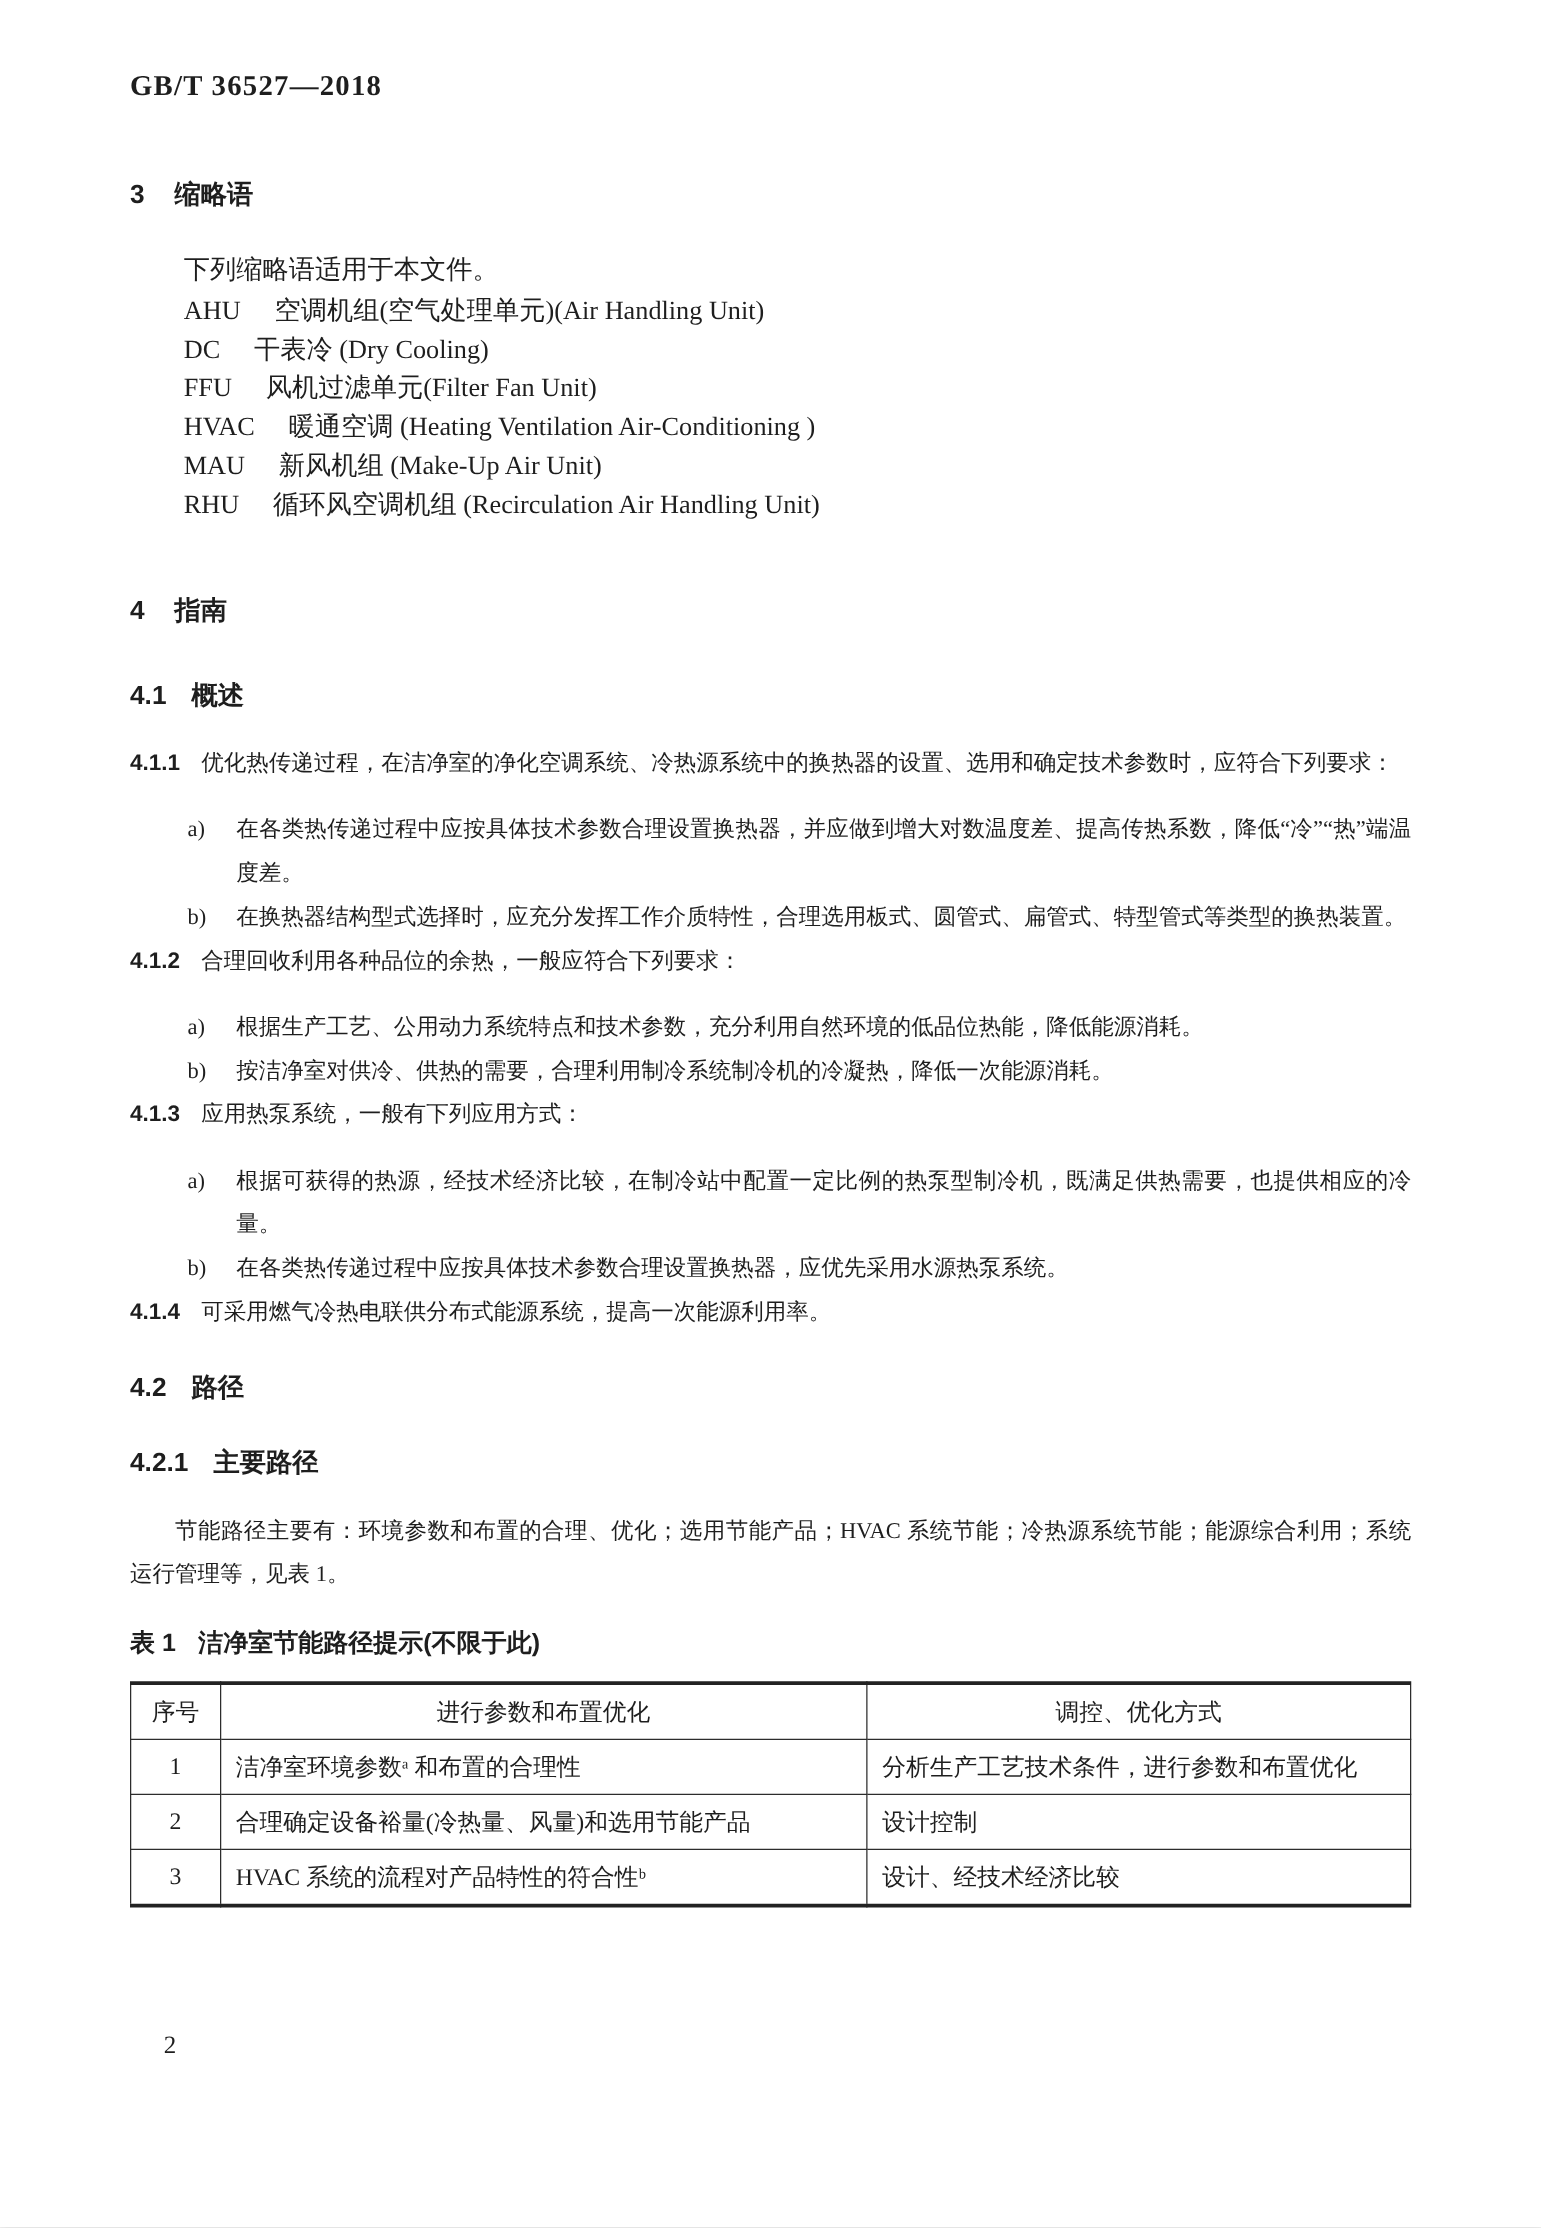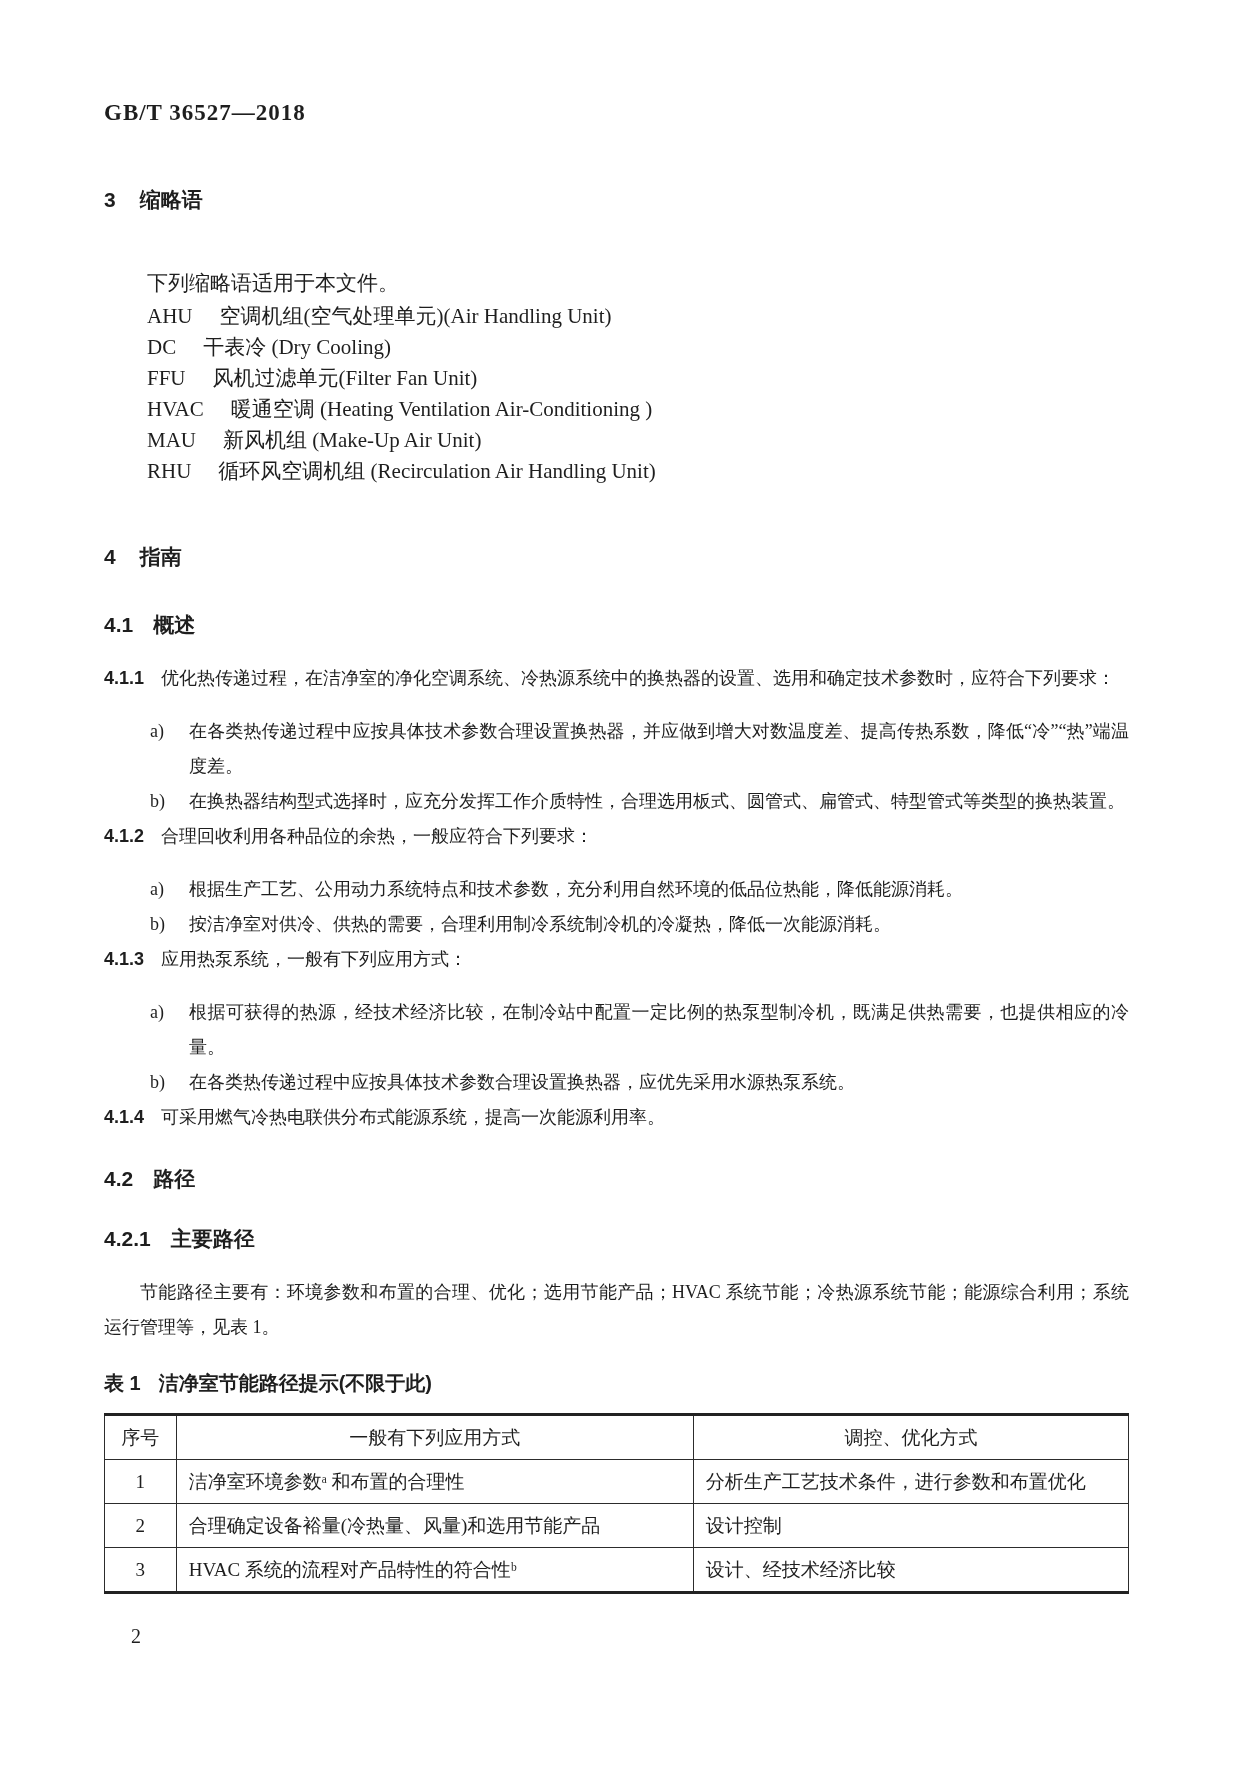--- a/index.html
+++ b/index.html
@@ -6,37 +6,37 @@
   .page {
     position:relative;
     width:1233px; height:1782px;
     margin:0 auto;
     background:#ffffff;
     color:#1e1e1e;
     font-family:"Liberation Serif","DejaVu Serif",serif;
     overflow:hidden;
     box-shadow:0 0 6px rgba(0,0,0,.25);
   }
-  .content { padding:100px 104px 0 104px; }
+  .content { padding:56px 104px 0 104px; }
 
   .std-number {
     font-size:23px; font-weight:bold; letter-spacing:1px;
     line-height:26px;
   }
 
   
   .h-lvl1, .h-lvl2, .h-lvl3 {
     font-family:"Liberation Sans","DejaVu Sans",sans-serif;
     font-weight:bold; font-size:21px; line-height:28px;
   }
   .h-num { margin-right:24px; }
   .h-num.wide { margin-right:20px; }
 
   #sec3-heading { margin-top:60px; }
-  .abbr-intro { margin-top:54px; font-size:21px; line-height:31px; padding-left:43px; }
+  .abbr-intro { margin-top:30px; font-size:21px; line-height:31px; padding-left:43px; }
   .abbr-list { margin-top:2px; }
   .abbr-item { font-size:21px; line-height:31px; padding-left:43px; }
   .abbr-code { margin-right:27px; }
 
   #sec4-heading { margin-top:56px; }
   #sec41-heading { margin-top:40px; }
   #sec42-heading { margin-top:30px; }
   #sec421-heading { margin-top:32px; }
 
   .body-text { font-size:18px; line-height:35px; text-align:justify; }
@@ -172,21 +172,21 @@
 
     <table class="gb-table">
       <colgroup>
           <col class="c1">
           <col class="c2">
           <col class="c3">
         </colgroup>
       <thead>
         <tr>
           <th>序号</th>
-          <th>一般有下列应用方式</th>
+          <th>进行参数和布置优化</th>
           <th>调控、优化方式</th>
         </tr>
       </thead>
       <tbody>
         <tr>
           <td class="c-no">1</td>
           <td>洁净室环境参数ᵃ 和布置的合理性</td>
           <td>分析生产工艺技术条件，进行参数和布置优化</td>
         </tr>
         <tr>

